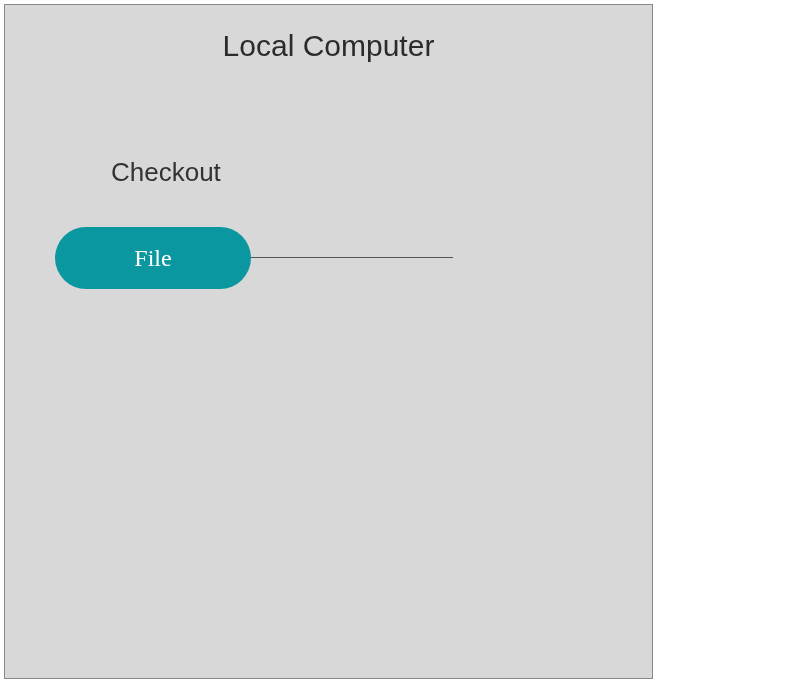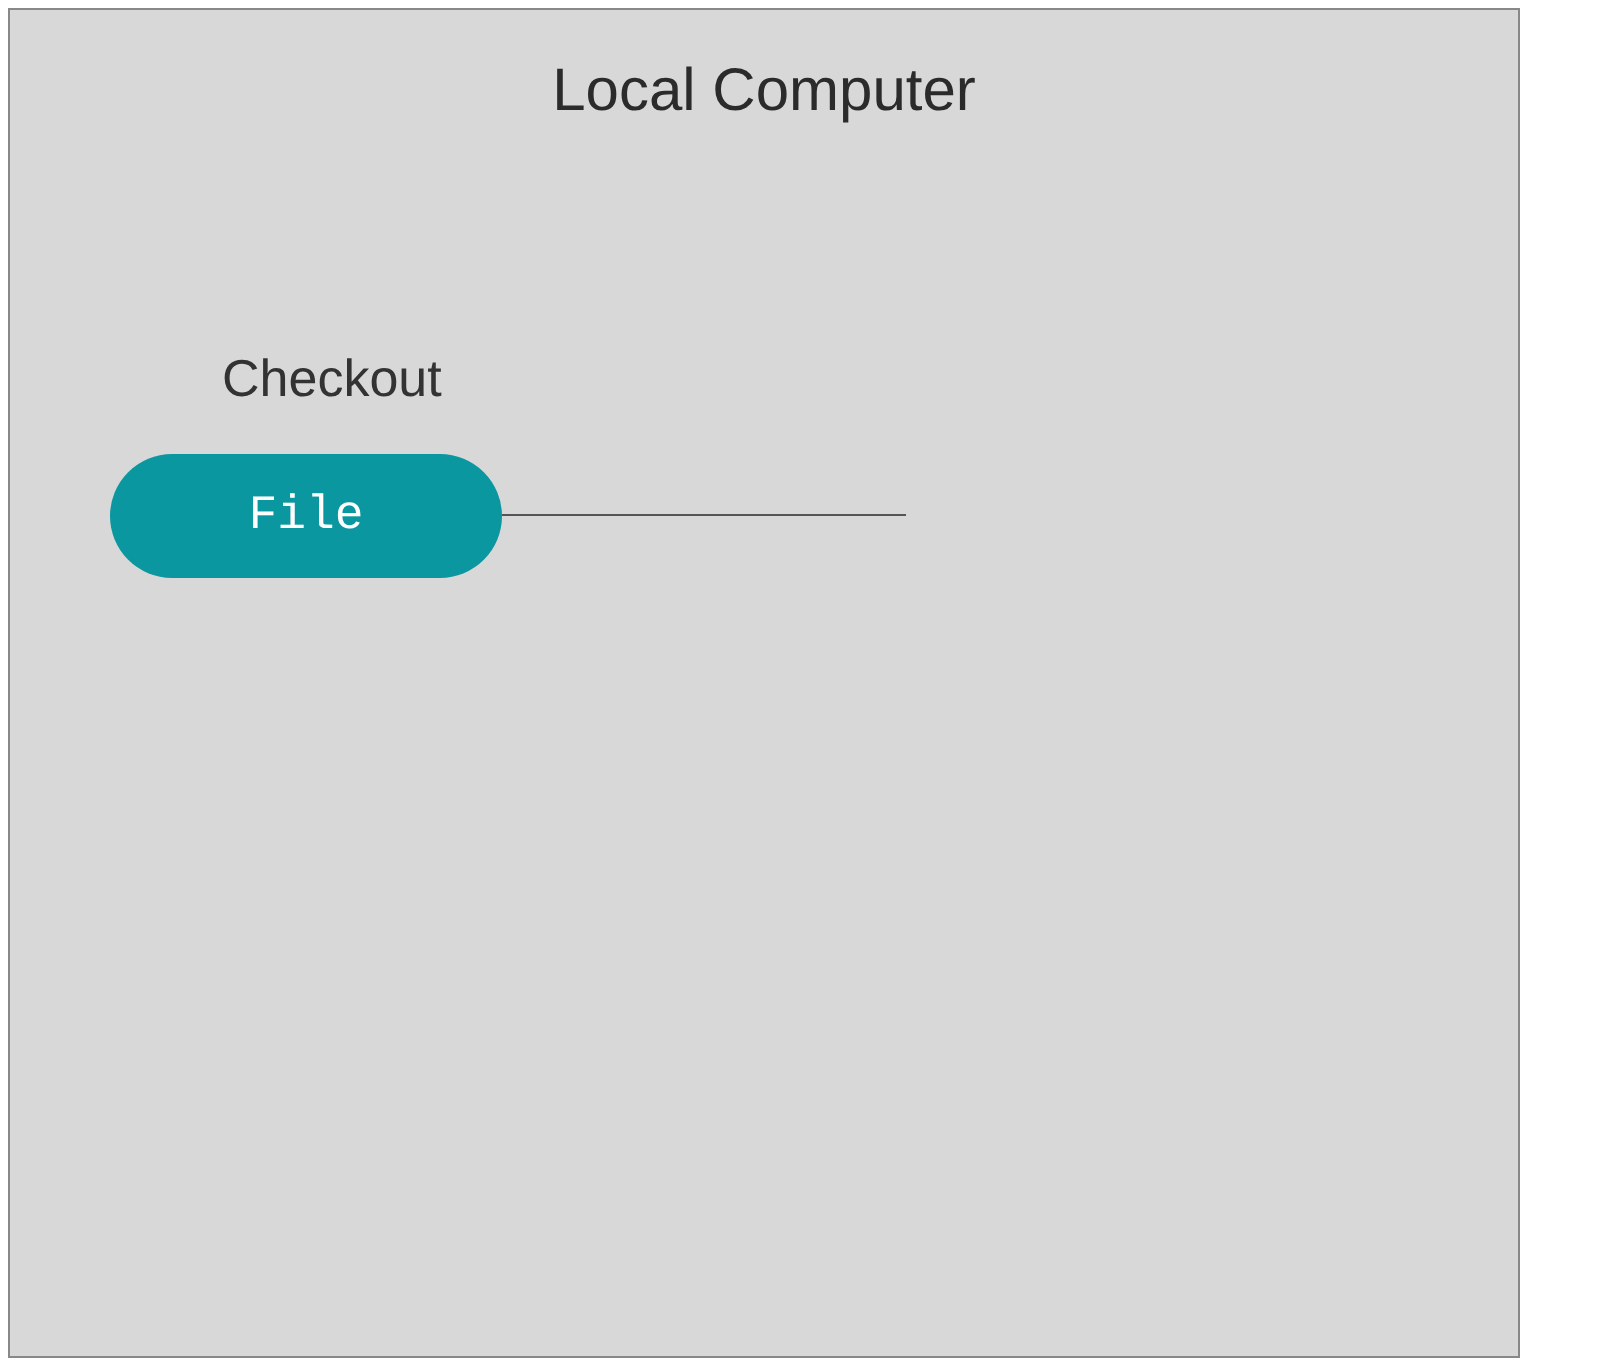--- a/index.html
+++ b/index.html
@@ -11,57 +11,56 @@
       font-family: "Segoe UI", "Helvetica Neue", Arial, sans-serif;
       background: #ffffff;
       width: 800px;
       height: 683px;
       position: relative;
     }
     .outer-frame {
       position: absolute;
       left: 4px;
       top: 4px;
-      width: 756px;
+      width: 649px;
       height: 675px;
       background: #d8d8d8;
       border: 1px solid #888;
     }
     .title {
       position: absolute;
       top: 24px;
       left: 0;
       right: 0;
       text-align: center;
       font-size: 30px;
       color: #2b2b2b;
       font-weight: 400;
     }
     .checkout-label {
       position: absolute;
       left: 106px;
       top: 152px;
       font-size: 26px;
       color: #333;
-      margin-top: 17px;
     }
     .file-pill {
       position: absolute;
       left: 50px;
       top: 222px;
       width: 196px;
       height: 62px;
       background: #0b97a0;
       border-radius: 32px;
       display: flex;
       align-items: center;
       justify-content: center;
       color: #ffffff;
       font-size: 24px;
-      font-family: Liberation Mono, monospace;
+      font-family: Liberation Serif, serif;
     }
     .db-frame {
       position: absolute;
       left: 356px;
       top: 120px;
       width: 380px;
       height: 510px;
       background: #ffffff;
       border: 1px solid #888;
     }

